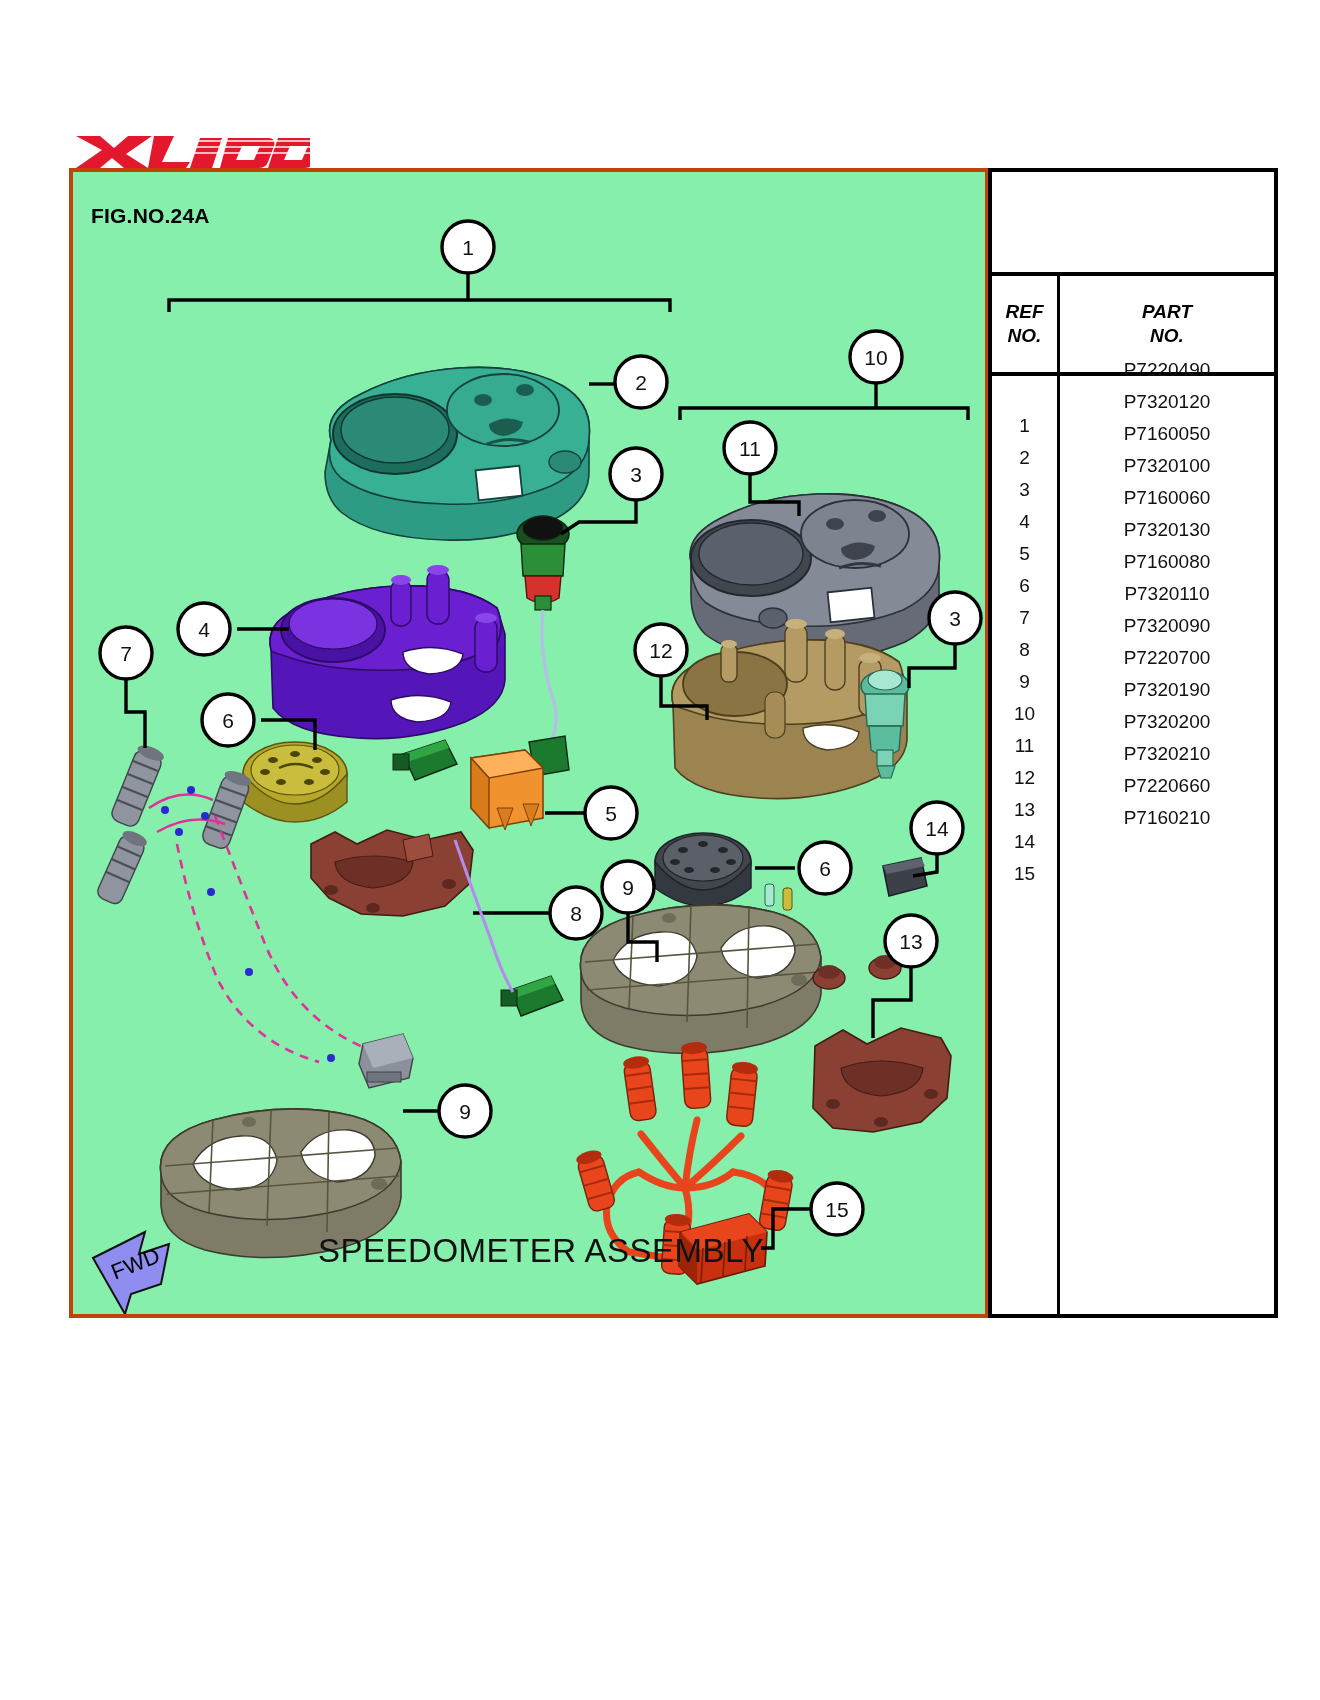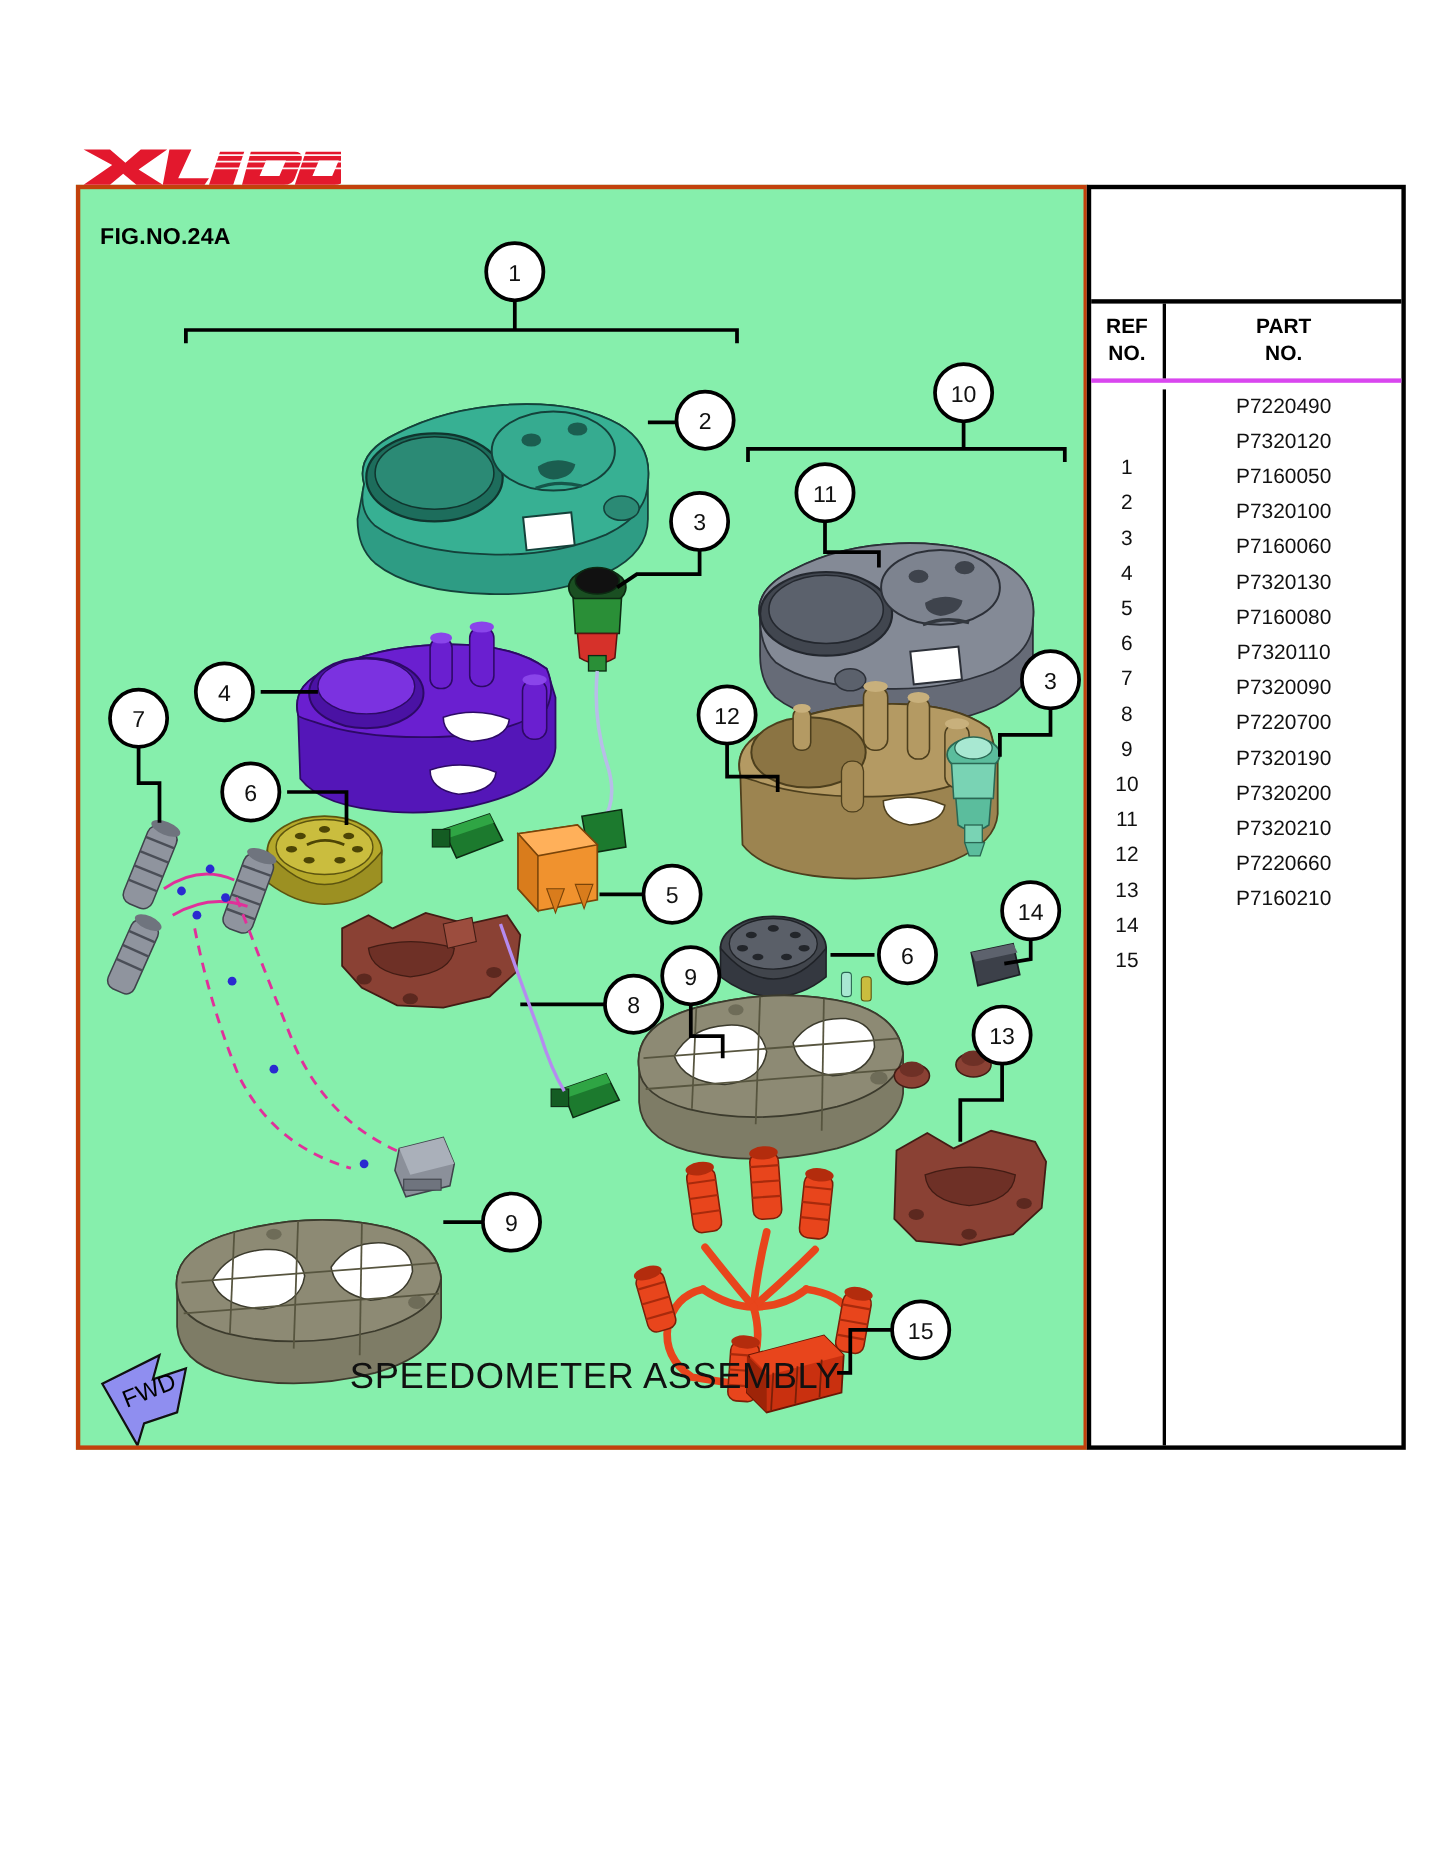--- a/index.html
+++ b/index.html
@@ -84,24 +84,25 @@
     position: absolute;
     left: 0; top: 0; right: 0;
     height: 104px;
     border-bottom: 4px solid #000;
     box-sizing: border-box;
   }
   #table-colhead {
     position: absolute;
     left: 0; right: 0;
     top: 104px;
-    height: 72px;
-    border-bottom: 4px solid #d946ef;
+    height: 100px;
+    border-bottom: 4px solid #000000;
     box-sizing: border-box;
     display: flex;
+    font-style: italic;
   }
   .colhead-cell {
     display: flex;
     flex-direction: column;
     align-items: center;
     justify-content: center;
     font-size: 19px;
     font-weight: bold;
     line-height: 1.25;
     box-sizing: border-box;

